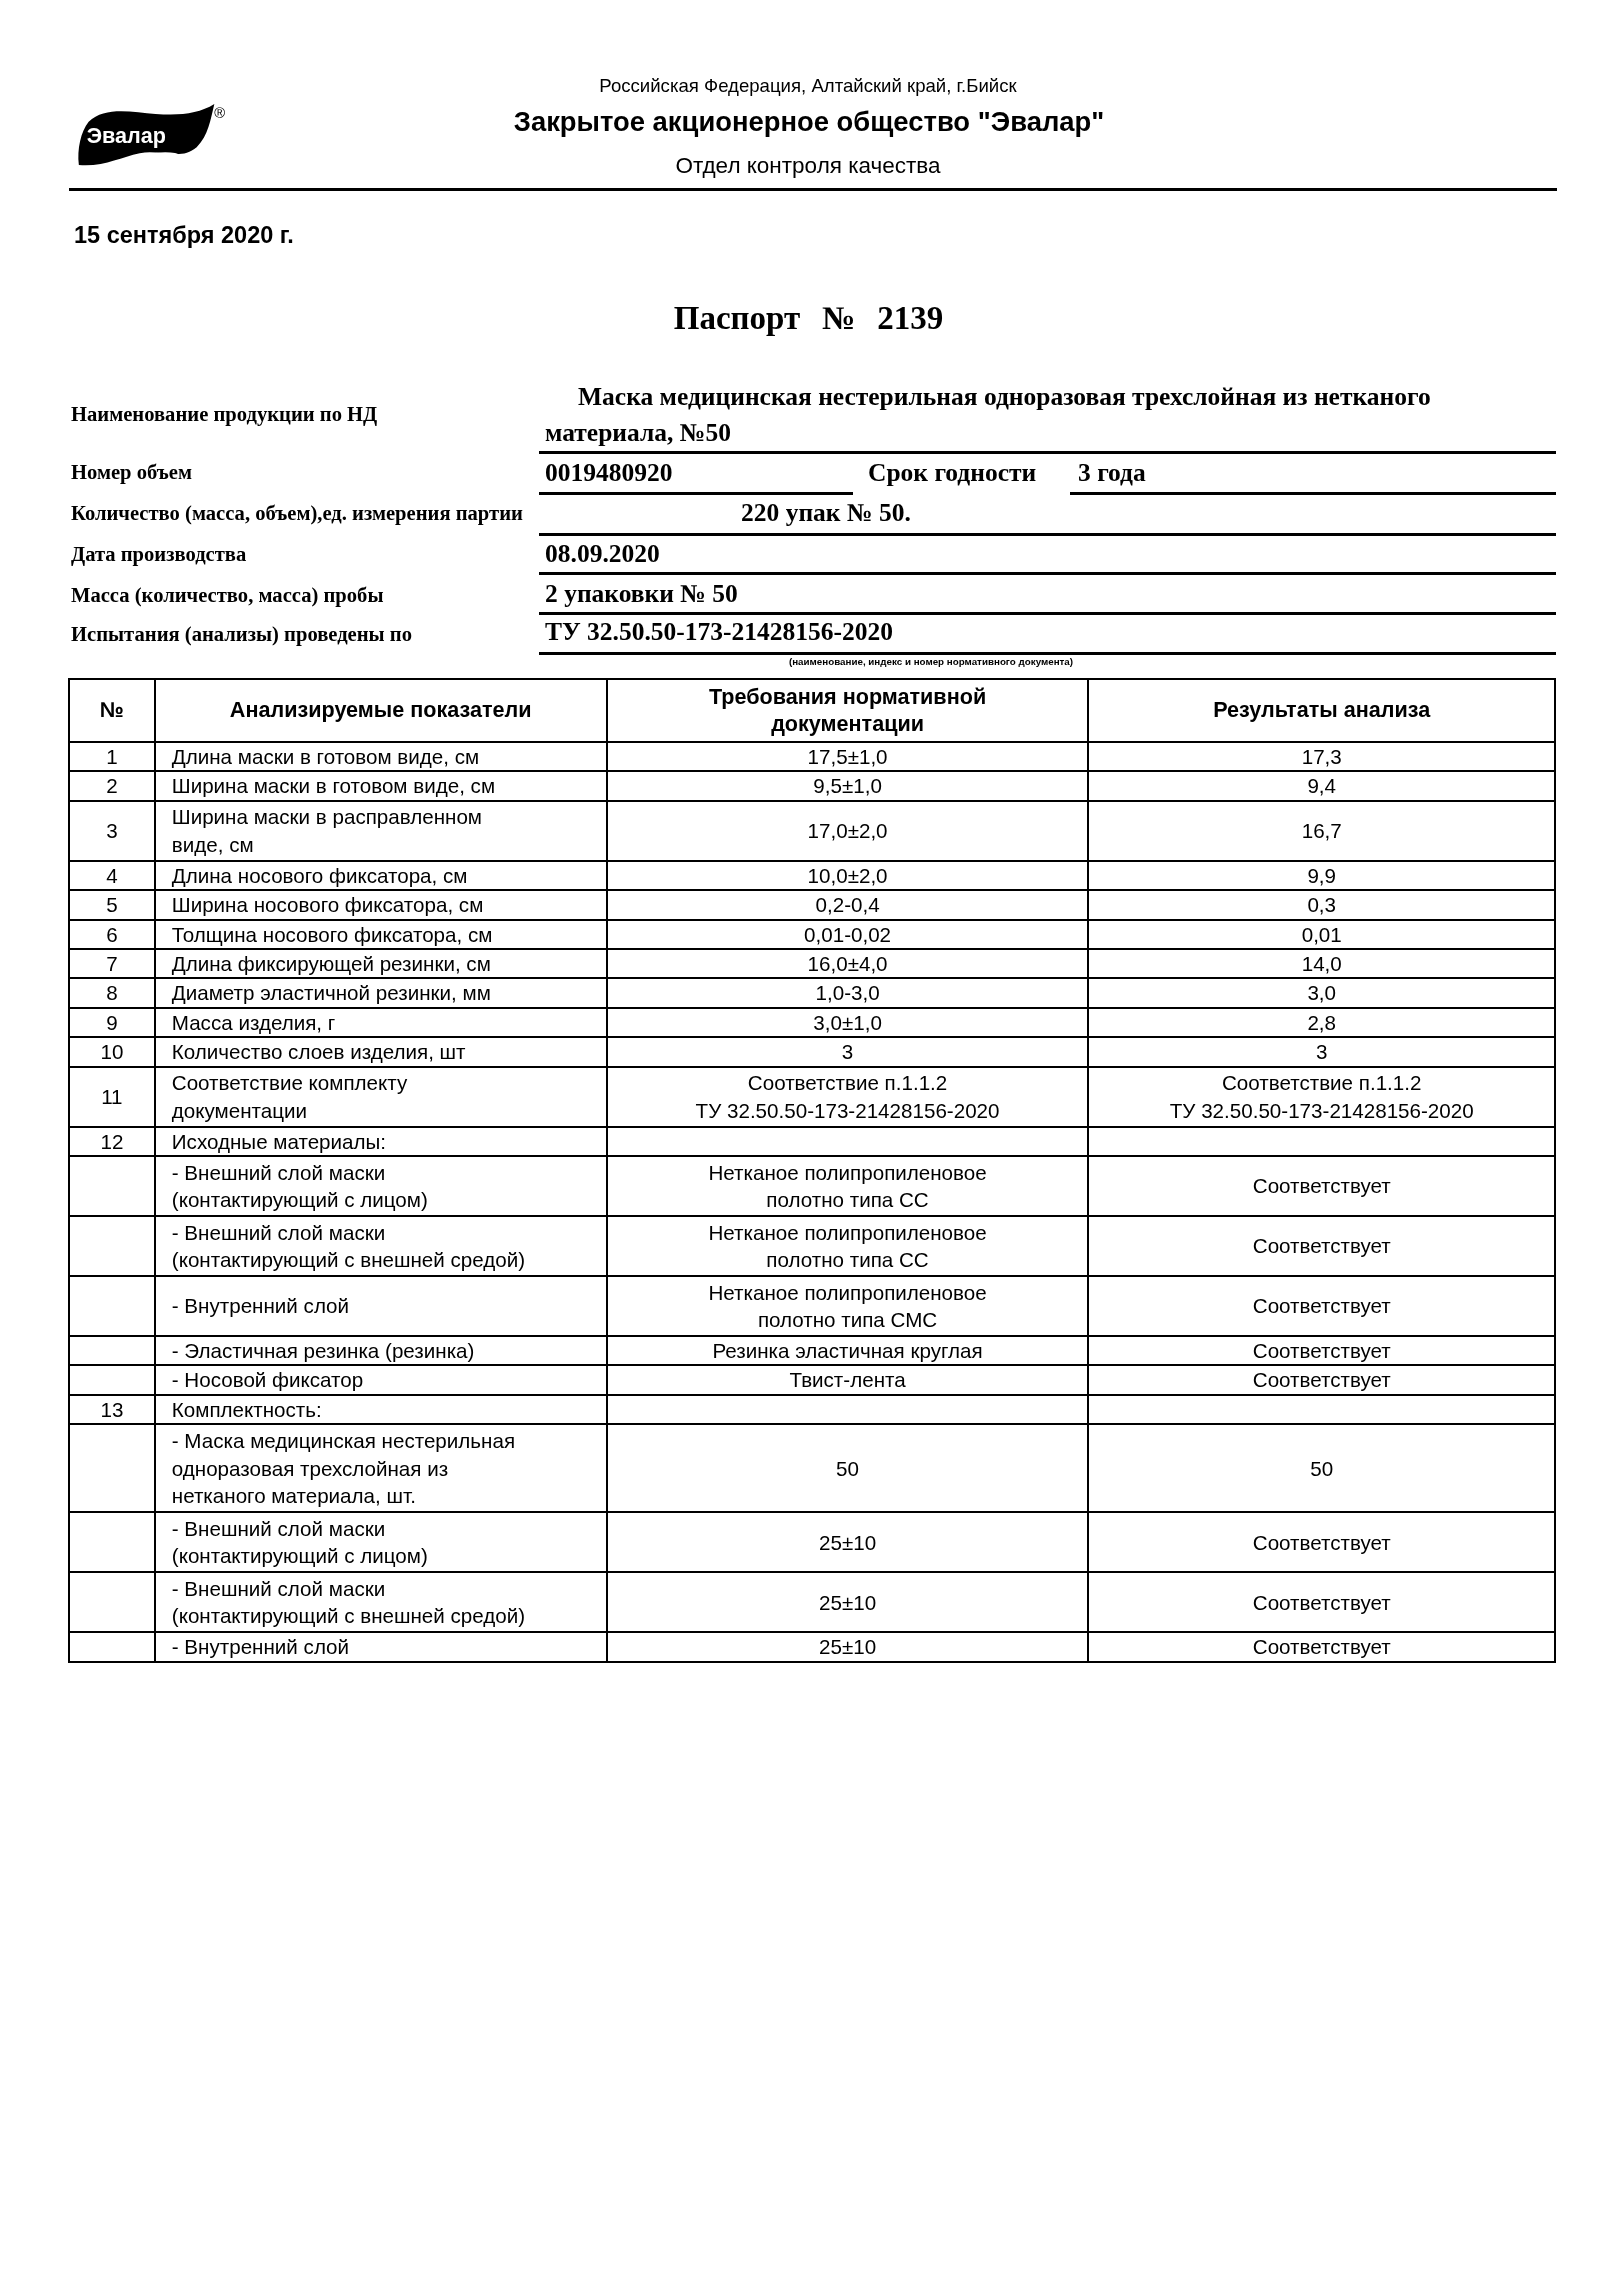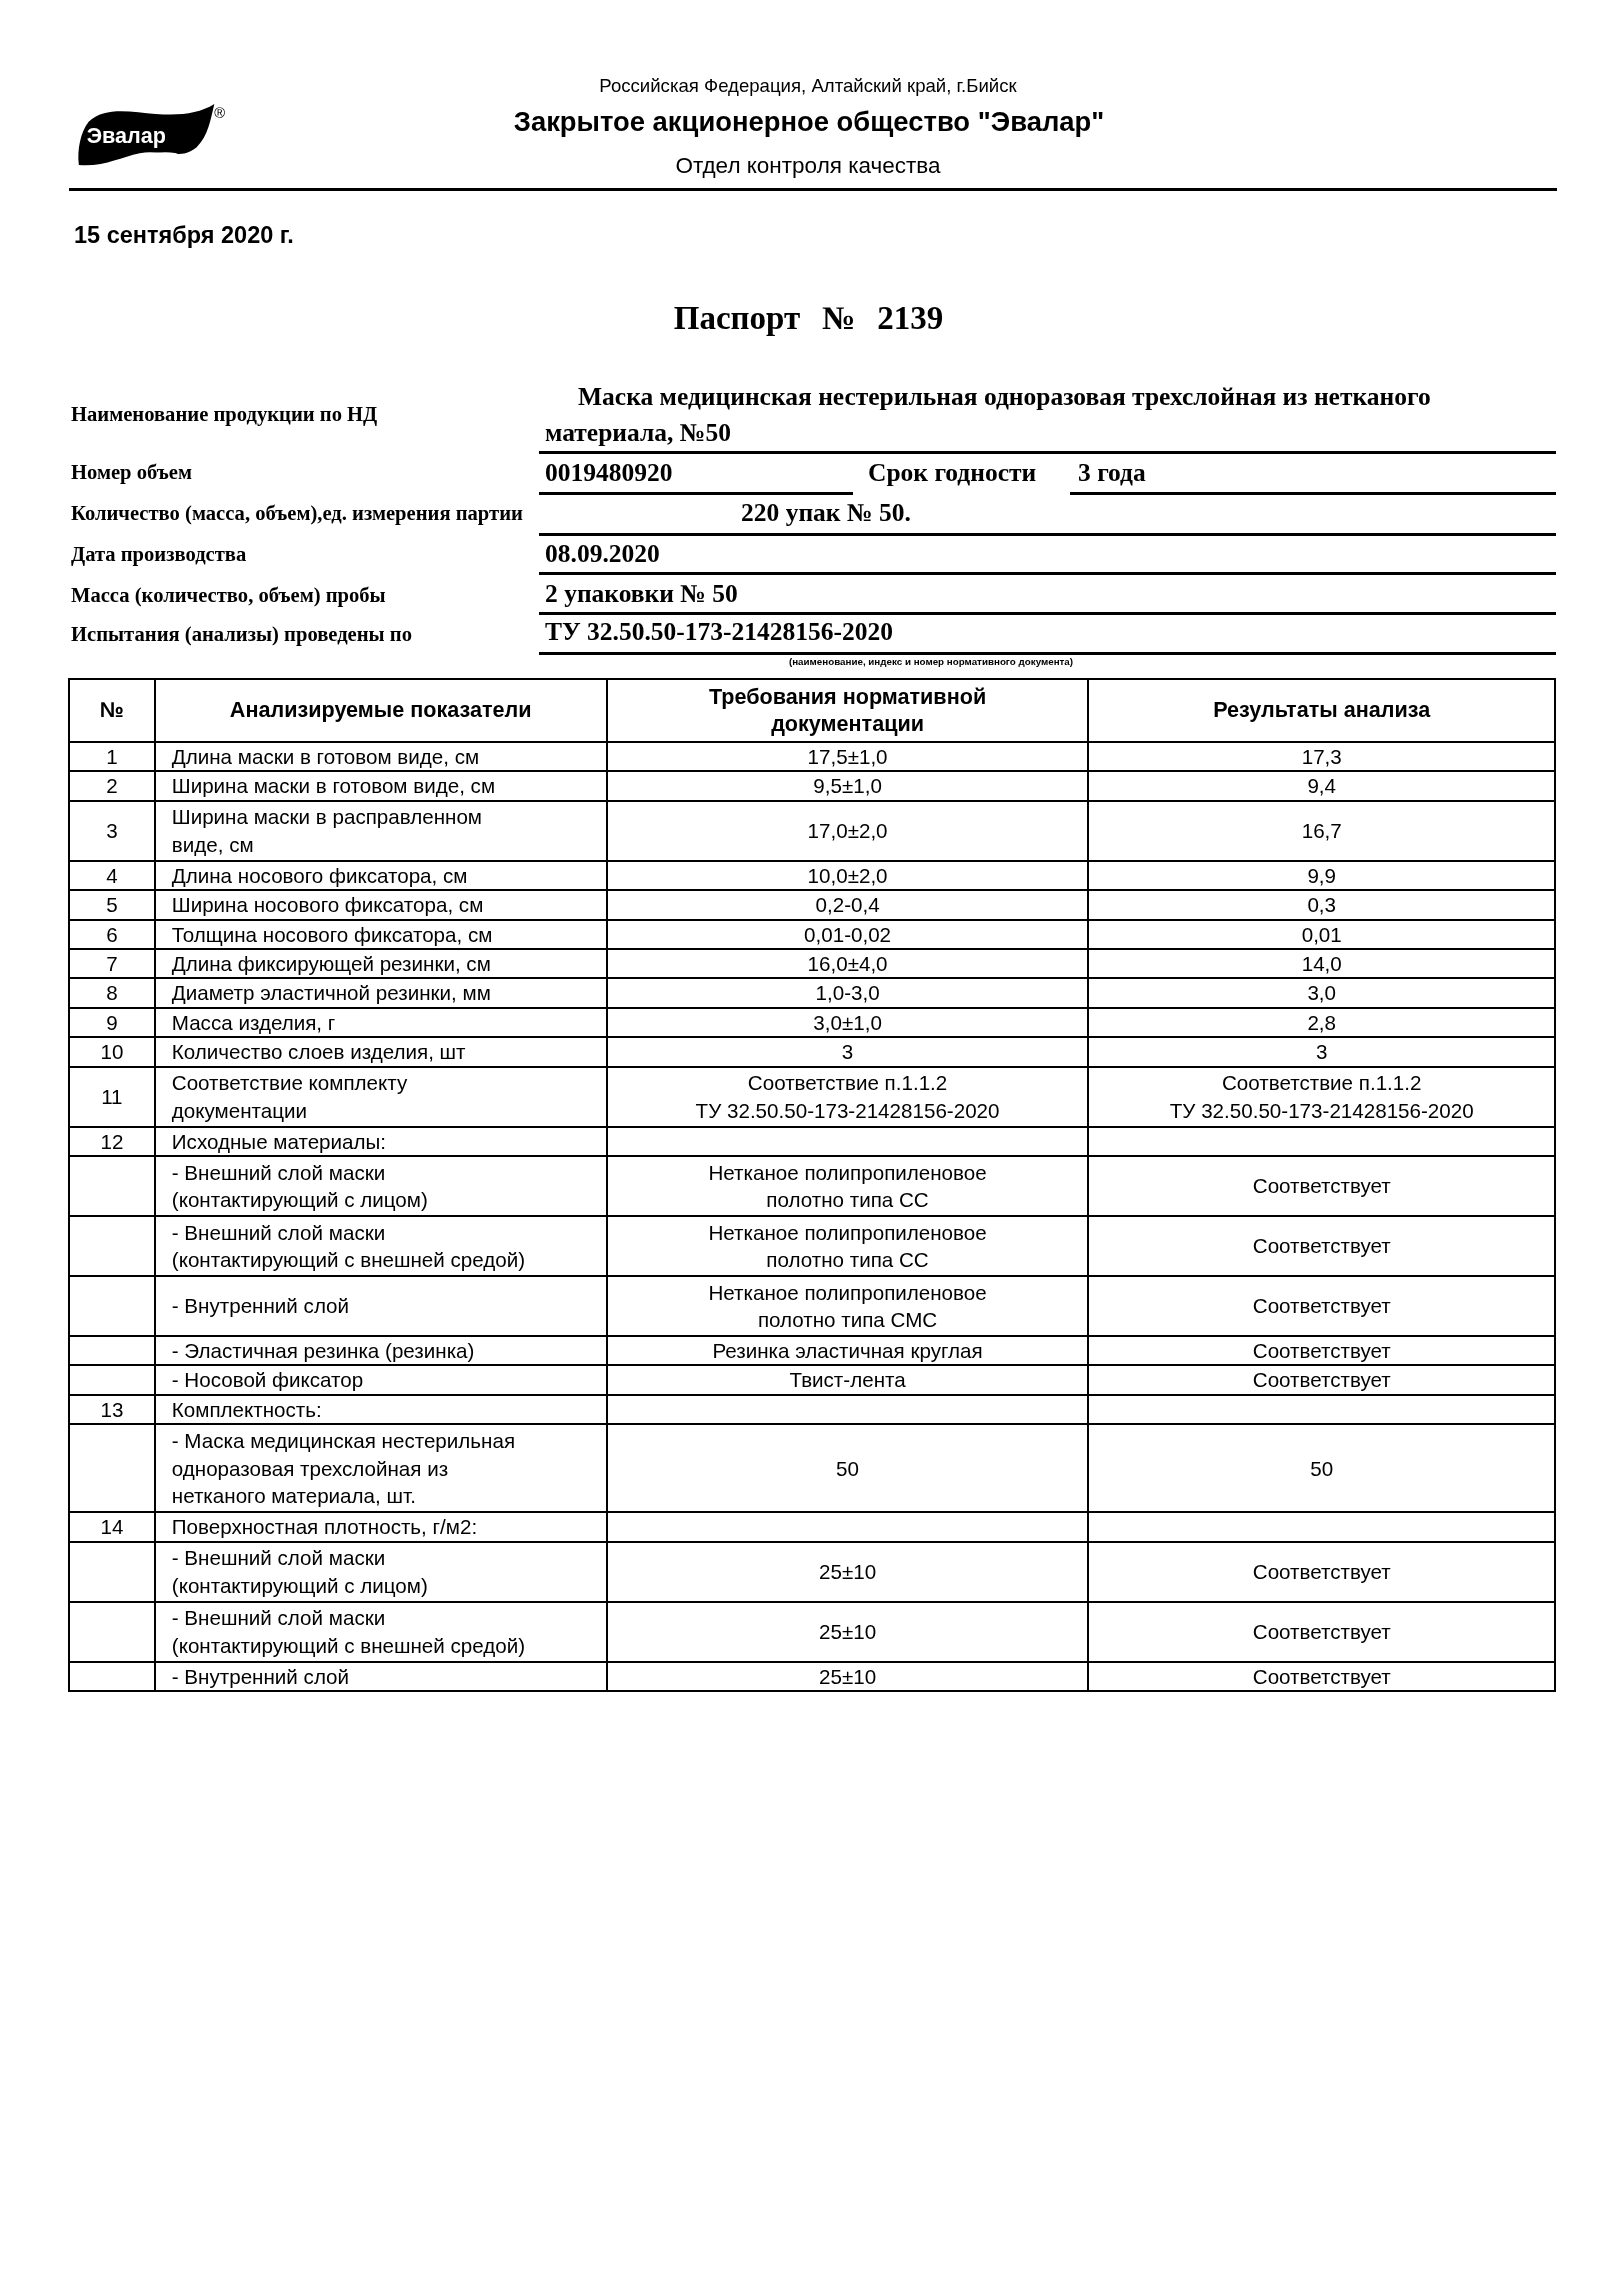--- a/index.html
+++ b/index.html
@@ -76,21 +76,21 @@
 <div class="uline" style="left:1070px; top:492px; width:486px;"></div>
 
 <div class="abs serif f-label" style="top:502px;">Количество (масса, объем),ед. измерения партии</div>
 <div class="abs serif f-value" style="left:741px; top:498px;">220 упак  № 50.</div>
 <div class="uline" style="left:539px; top:533px; width:1017px;"></div>
 
 <div class="abs serif f-label" style="top:543px;">Дата производства</div>
 <div class="abs serif f-value" style="left:545px; top:539px;">08.09.2020</div>
 <div class="uline" style="left:539px; top:572px; width:1017px;"></div>
 
-<div class="abs serif f-label" style="top:584px;">Масса (количество, объем) пробы</div>
+<div class="abs serif f-label" style="top:584px;">Масса (количество, масса) пробы</div>
 <div class="abs serif f-value" style="left:545px; top:579px;">2 упаковки № 50</div>
 <div class="uline" style="left:539px; top:612px; width:1017px;"></div>
 
 <div class="abs serif f-label" style="top:623px; font-weight:bold;">Испытания (анализы) проведены по</div>
 <div class="abs serif f-value" style="left:545px; top:617px; font-weight:bold;">ТУ 32.50.50-173-21428156-2020</div>
 <div class="uline" style="left:539px; top:652px; width:1017px;"></div>
 <div class="abs sans caption">(наименование, индекс и номер нормативного документа)</div>
 
 <table class="spec sans">
   <thead>
@@ -221,26 +221,20 @@
         <td class="res ml"></td>
       </tr>
       <tr class="h3">
         <td class="no ml"></td>
         <td class="ind ml">- Маска медицинская нестерильная
 одноразовая трехслойная из
 нетканого материала, шт.</td>
         <td class="req ml">50</td>
         <td class="res ml">50</td>
       </tr>
-      <tr class="h1">
-        <td class="no ml">14</td>
-        <td class="ind ml">Поверхностная плотность,  г/м2:</td>
-        <td class="req ml"></td>
-        <td class="res ml"></td>
-      </tr>
       <tr class="h2">
         <td class="no ml"></td>
         <td class="ind ml">- Внешний слой маски
 (контактирующий с лицом)</td>
         <td class="req ml">25±10</td>
         <td class="res ml">Соответствует</td>
       </tr>
       <tr class="h2">
         <td class="no ml"></td>
         <td class="ind ml">- Внешний слой маски

